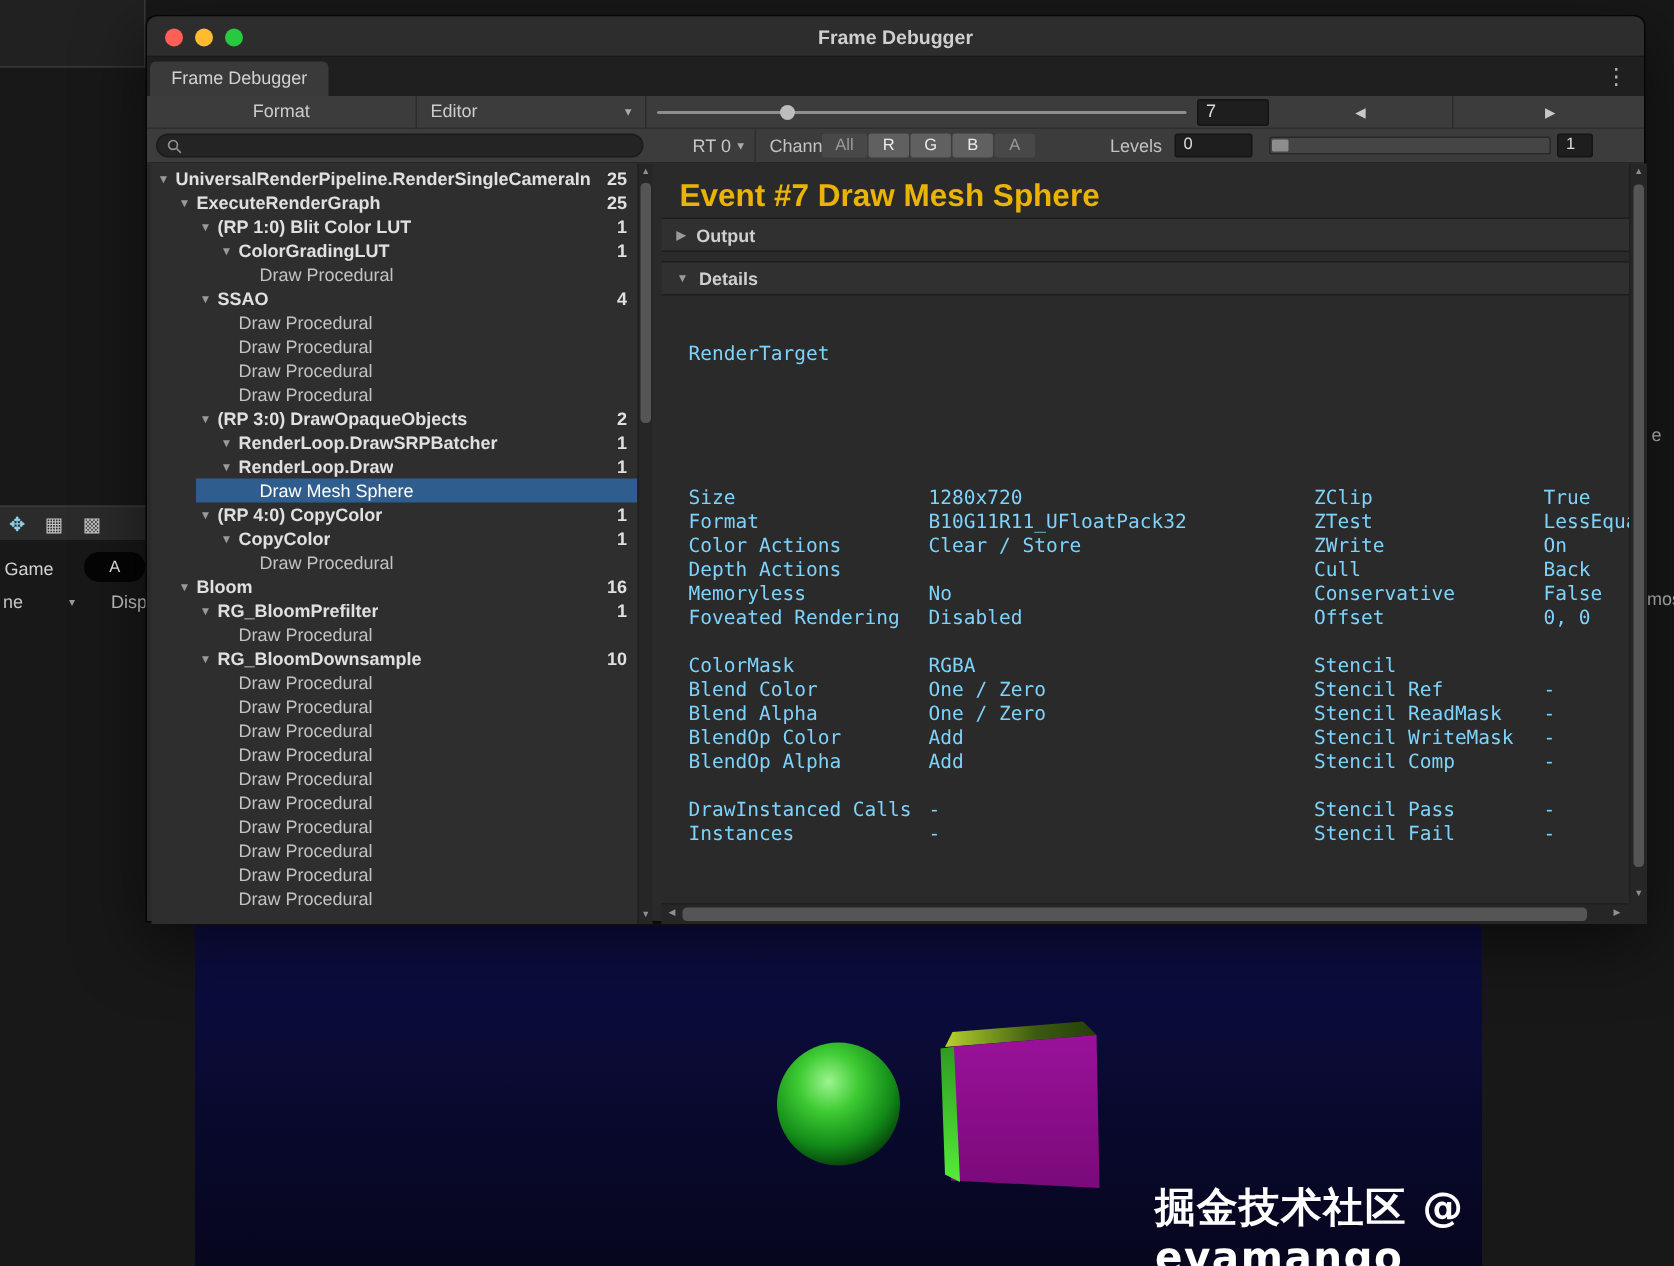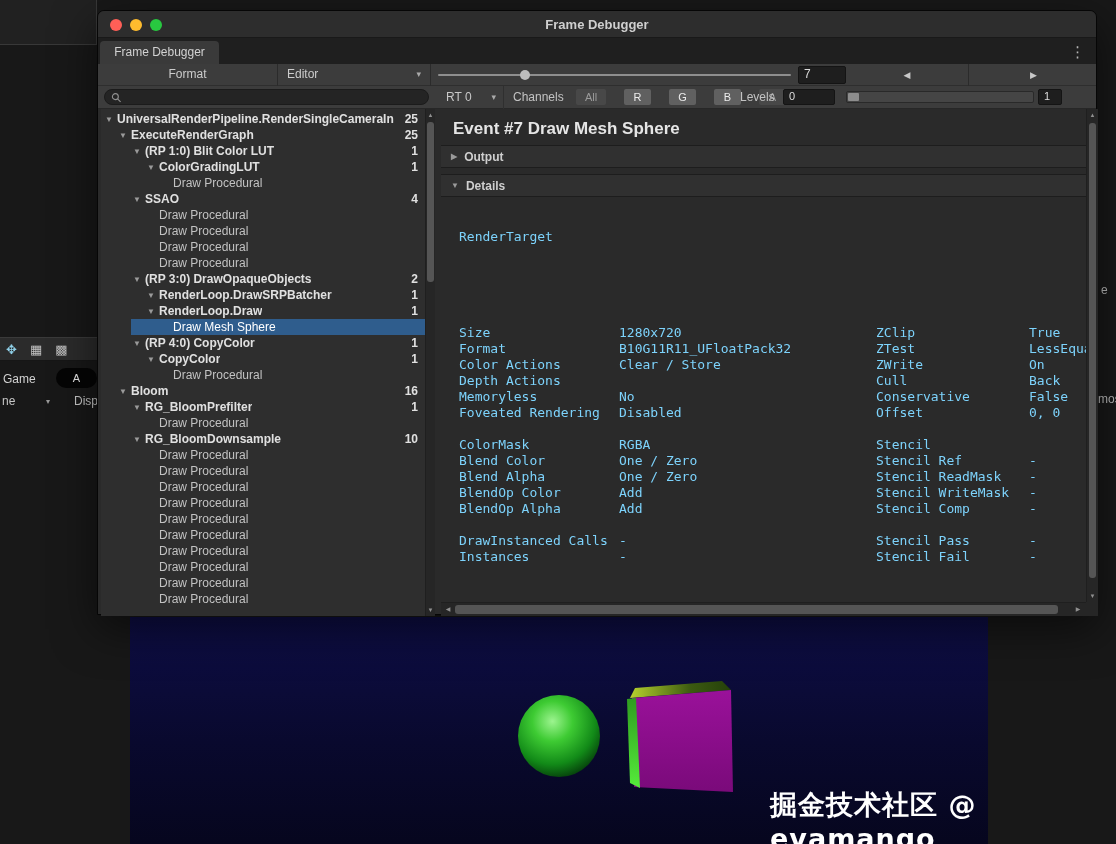--- a/index.html
+++ b/index.html
@@ -44,24 +44,24 @@
   .tb-slider { position:absolute; left:340px; top:0; width:357px; height:22px; }
   .tb-track { position:absolute; left:0; right:4px; top:10px; height:2px; background:#8f8f8f; border-radius:1px; }
   .tb-knob { position:absolute; left:82px; top:6px; width:10px; height:10px; border-radius:50%; background:#bdbdbd; }
   .tb-frame { position:absolute; left:700px; top:2px; width:48px; height:18px; background:#1e1e1e; border:1px solid #141414; border-radius:2px; padding:0 5px; line-height:15px; color:#dcdcdc; }
   .tb-prev { position:absolute; left:748px; top:0; width:123px; height:22px; line-height:22px; text-align:center; border-right:1px solid #2b2b2b; font-size:9px; color:#c8c8c8; }
   .tb-next { position:absolute; left:871px; top:0; width:129px; height:22px; line-height:22px; text-align:center; font-size:9px; color:#c8c8c8; }
   
   .toolbar2 { position:absolute; left:0; top:75px; width:100%; height:23px; background:#3c3c3c; border-bottom:1px solid #272727; font-size:12px; color:#c8c8c8; }
   .search { position:absolute; left:6px; top:3px; width:325px; height:16px; background:#242424; border:1px solid #1b1b1b; border-radius:8px; display:flex; align-items:center; padding:0 6px; gap:5px; }
   .search input { background:transparent; border:none; outline:none; color:#ddd; font-size:11px; width:100%; font-family:inherit; }
-  .tb2-rt { position:absolute; left:340px; top:0; width:66px; height:23px; line-height:22px; padding-left:8px; border-right:1px solid #2f2f2f; }
+  .tb2-rt { position:absolute; left:340px; top:0; width:66px; height:23px; line-height:22px; padding-left:8px; border-right:1px solid #2f2f2f;text-align:center; }
   .tb2-rt .caret { position:absolute; right:7px; top:0; font-size:9px; color:#aaa; }
   .tb2-chlabel { position:absolute; left:415px; top:0; line-height:22px; color:#c3c3c3; }
-  .chgroup { position:absolute; left:478px; top:3px; height:16px; display:flex; gap:18px; }
+  .chgroup { position:absolute; left:450px; top:3px; height:16px; display:flex; gap:1px; }
   .chbtn { min-width:27px; padding:0 4px; height:16px; line-height:16px; text-align:center; font-size:11px; border-radius:2px; }
   .chbtn.wide { min-width:30px; }
   .chbtn.active { background:#606060; color:#ececec; }
   .chbtn.dim { background:#484848; color:#9b9b9b; }
   .tb2-lvlabel { position:absolute; left:642px; top:0; line-height:22px; color:#c3c3c3; }
   .tb2-lvmin { position:absolute; left:685px; top:3px; width:52px; height:16px; background:#1e1e1e; border:1px solid #141414; border-radius:2px; padding:0 5px; line-height:13px; color:#ddd; font-size:11px; }
   .lvslider { position:absolute; left:748px; top:5px; width:188px; height:12px; background:#454545; border:1px solid #292929; border-radius:2px; }
   .lvhandle { position:absolute; left:1px; top:1px; width:11px; height:8px; background:#8d8d8d; border-radius:1px; }
   .tb2-lvmax { position:absolute; left:940px; top:3px; width:24px; height:16px; background:#1e1e1e; border:1px solid #141414; border-radius:2px; padding:0 5px; line-height:13px; color:#ddd; font-size:11px; }
   
@@ -81,21 +81,21 @@
   .vthumb { position:absolute; left:1px; right:1px; background:#555555; border-radius:3px; }
   .tree-scroll .vthumb { top:13px; height:160px; }
   .right-scroll .vthumb { top:14px; height:455px; left:2px; right:2px; }
   .hscroll { position:absolute; left:343px; top:591px; width:645px; height:14px; background:#262626; border-top:1px solid #1f1f1f; }
   .hscroll .harrow { position:absolute; top:0; height:13px; line-height:13px; font-size:6px; color:#909090; width:12px; text-align:center; }
   .hscroll .left { left:1px; } .hscroll .right { right:2px; }
   .hthumb { position:absolute; left:14px; top:2px; width:603px; height:9px; background:#555555; border-radius:3px; }
   .corner { position:absolute; left:988px; top:591px; width:12px; height:14px; background:#262626; }
   
   .rightpanel { position:absolute; left:343px; top:98px; width:645px; height:493px; background:#2a2a2a; overflow:hidden; }
-  .event-title { height:36px; padding:10px 12px 0; font-size:17px; font-weight:700; color:#e5e5e5; }
+  .event-title { height:36px; padding:10px 12px 0; font-size:21px; font-weight:700; color:#eab308; }
   .sechdr { height:23px; background:#303030; border-top:1px solid #1d1d1d; border-bottom:1px solid #1d1d1d; display:flex; align-items:center; padding-left:10px; gap:7px; font-size:12px; font-weight:700; color:#cfcfcf; }
   .sechdr.details { margin-top:6px; }
   .secarrow { font-size:8px; color:#9a9a9a; }
   .details-body { padding:0 0 0 18px; font-family:"DejaVu Sans Mono","Liberation Mono",monospace; font-size:13px; line-height:16px; color:#7dd3fc; white-space:pre; }
   .dline { height:16px; overflow:hidden; }
   .dspacer { height:16px; }
   .drow { display:grid; grid-template-columns:160px 257px 153px 1fr; height:16px; }
   .dc { overflow:hidden; white-space:pre; }
 </style>
 </head>

